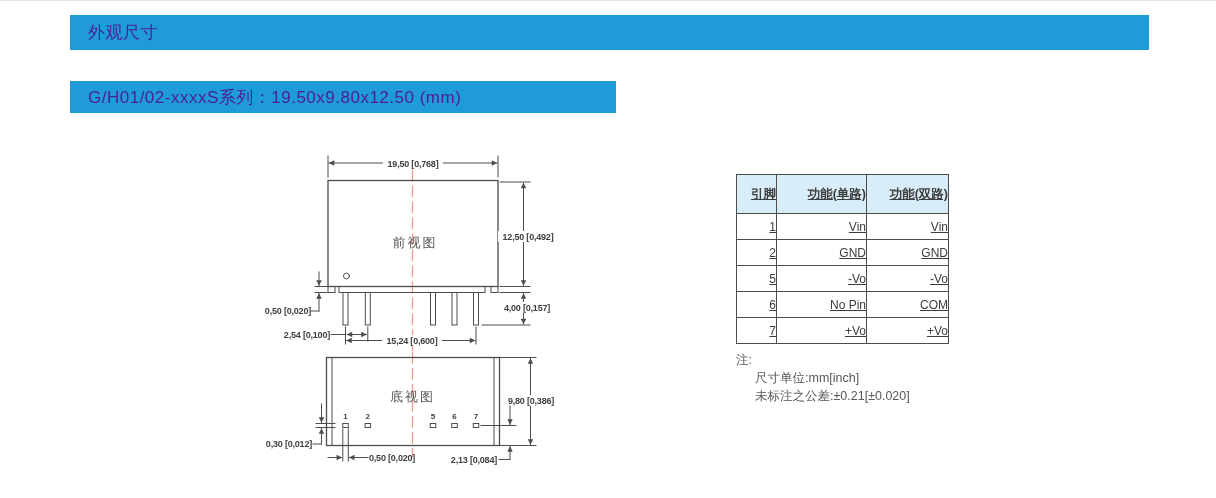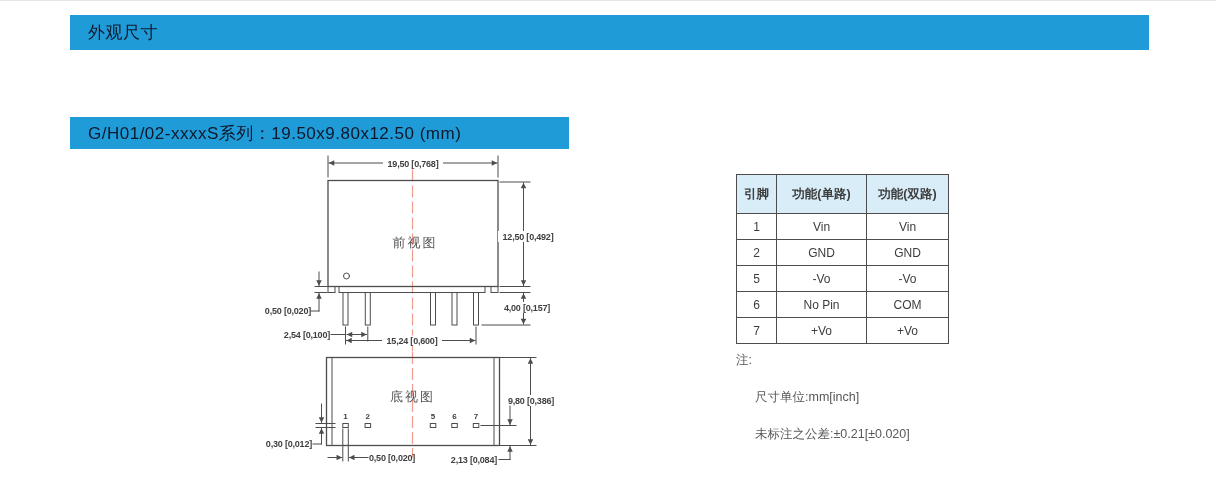--- a/index.html
+++ b/index.html
@@ -1,34 +1,34 @@
 <!DOCTYPE html>
 <html><head>
 <meta charset="utf-8">
 <style>
   html,body{margin:0;padding:0;background:#fff;}
   #page{position:relative;width:1216px;height:498px;background:#ffffff;overflow:hidden;
         font-family:"Liberation Sans","DejaVu Sans",sans-serif;color:#3d3d3d;}
   .topline{position:absolute;left:0;top:0;width:1216px;height:1px;background:#e6e6e6;}
-  .banner{position:absolute;background:#1f9cd8;color:#0f172a;display:flex;align-items:center;
+  .banner{position:absolute;background:#1f9cd8;color:#4c1d95;display:flex;align-items:center;
           padding-left:18px;box-sizing:border-box;font-size:17px;letter-spacing:0.5px;}
   .banner1{left:70px;top:15px;width:1079px;height:35px;}
-  .banner2{left:70px;top:81px;width:499px;height:32px;margin-top:36px;}
+  .banner2{left:70px;top:81px;width:546px;height:32px;}
   svg text{font-family:"Liberation Sans","DejaVu Sans",sans-serif;}
   .dim{font-size:9px;font-weight:bold;fill:#3f3f3f;letter-spacing:-0.2px;}
   .viewlabel{font-size:13px;fill:#595757;font-family:"Liberation Serif","DejaVu Serif",serif;letter-spacing:2px;}
   .pinnum{font-size:8px;font-weight:bold;fill:#3f3f3f;}
   .pin-table{position:absolute;left:736px;top:174px;border-collapse:collapse;table-layout:fixed;}
-  .pin-table th,.pin-table td{border:1px solid #4d4d4d;text-align:center;vertical-align:middle;
-        font-size:12px;color:#3d3d3d;padding:0;}
+  .pin-table th,.pin-table td{border:1px solid #4d4d4d;text-align:right;vertical-align:middle;
+        font-size:12px;color:#3d3d3d;padding:0;text-decoration:underline;}
   .pin-table th{background:#d9edf8;font-weight:bold;font-size:12.5px;height:38px;}
   .pin-table td{height:25px;}
   .col-pin{width:39px;} .col-f1{width:89px;} .col-f2{width:81px;}
   .notes{position:absolute;left:736px;top:351px;font-size:12.5px;color:#595757;line-height:18px;}
-  .notes .indent{padding-left:19px;margin-top:19px;}
+  .notes .indent{padding-left:19px;}
 </style>
 </head>
 <body>
 
 <div id="page">
   <div class="topline"></div>
 
   <div class="banner banner1">
     <span>外观尺寸</span>
   </div>

